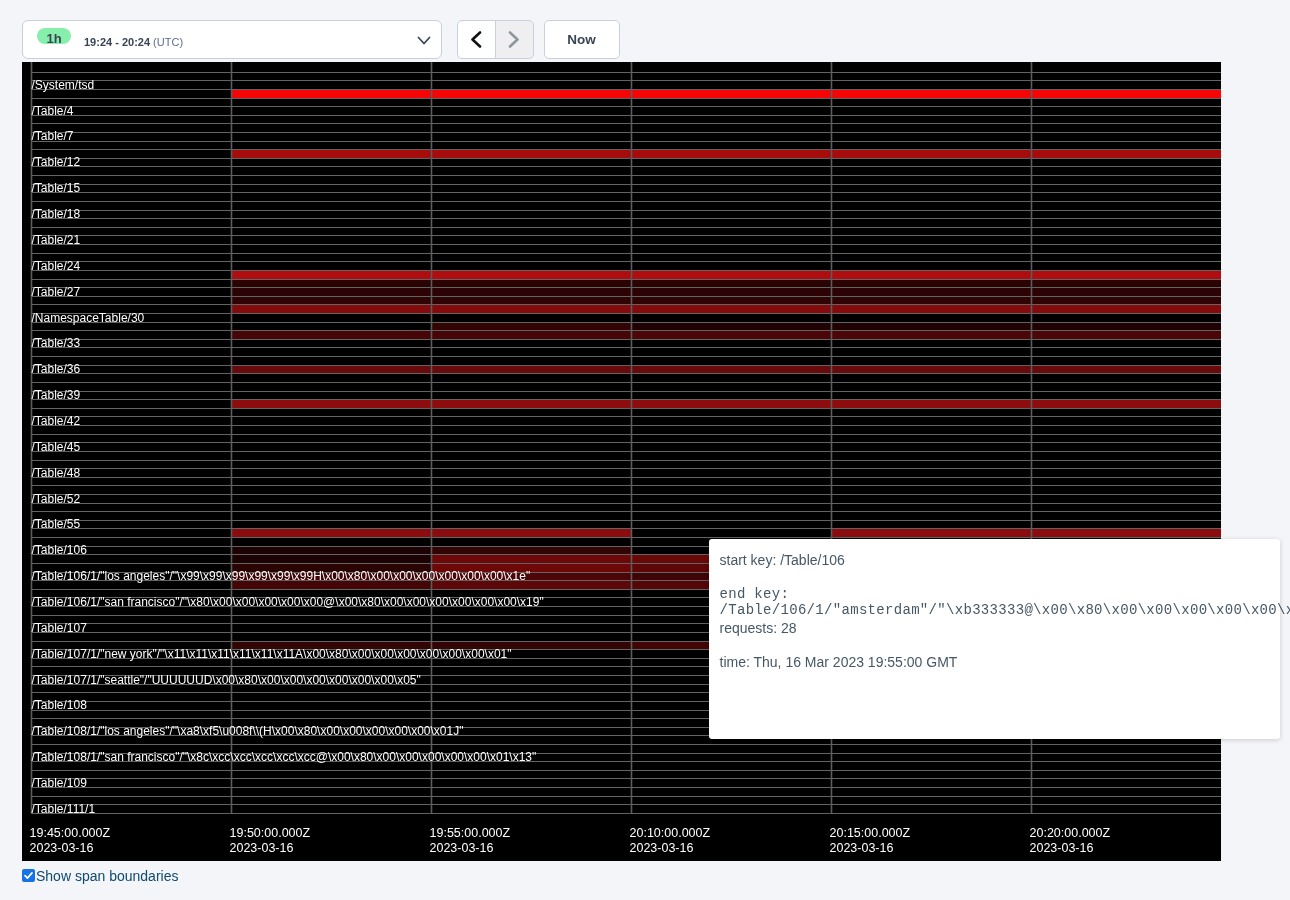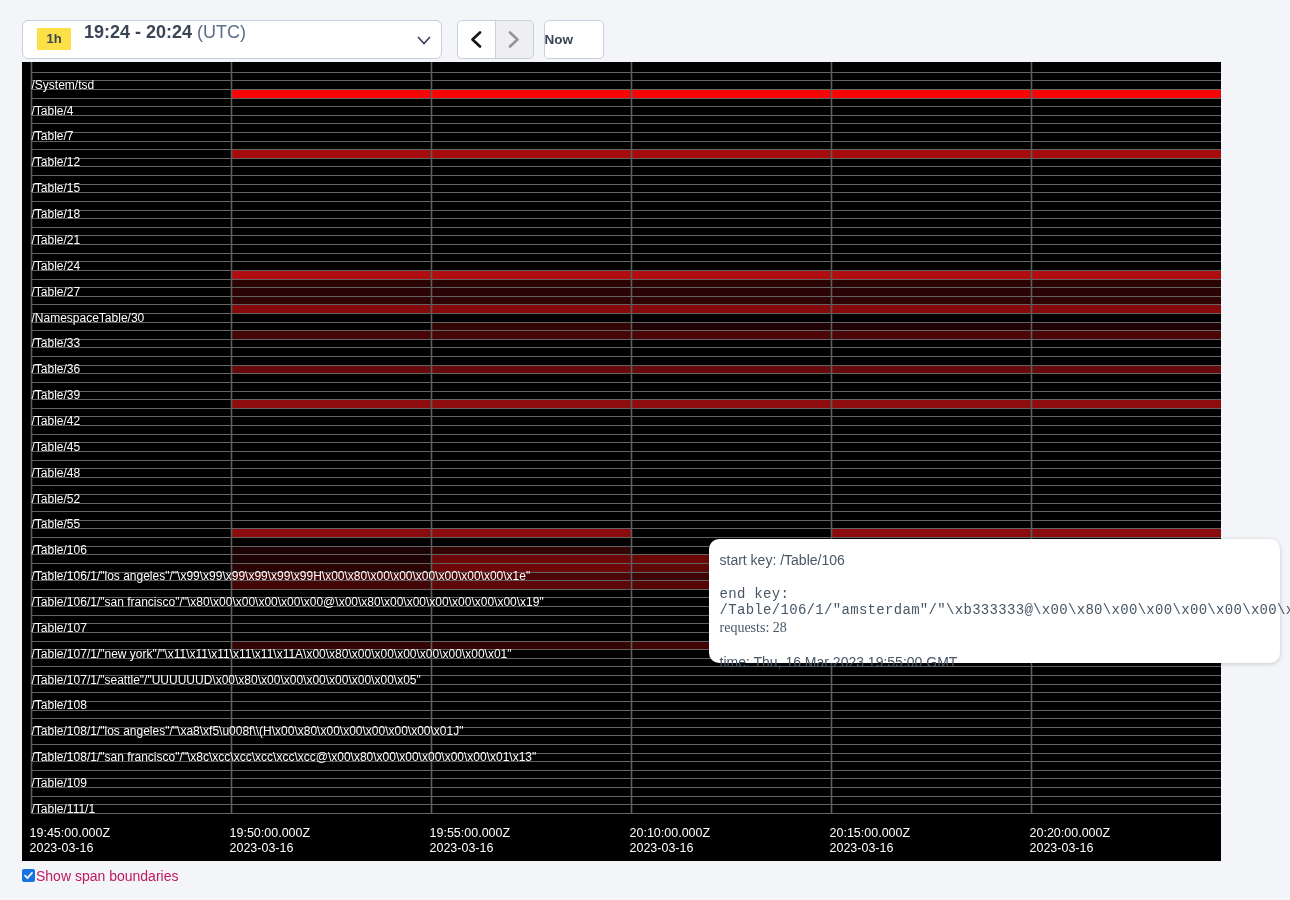--- a/index.html
+++ b/index.html
@@ -4,36 +4,36 @@
 <style>
   * { margin:0; padding:0; box-sizing:border-box; }
   html,body { width:1290px; height:900px; background:#f4f5f9; overflow:hidden;
        font-family:"Liberation Sans", sans-serif; }
   .abs { position:absolute; }
 </style>
 </head>
 <body>
 
 <div class="abs" style="left:22px;top:19.5px;width:420px;height:39.5px;background:#fff;border:1px solid #c9cfdd;border-radius:6px;"></div>
-<div class="abs" style="left:37px;top:28px;width:34px;height:22px;background:#fde047;border-radius:0;text-align:center;line-height:22px;font-size:13px;font-weight:bold;color:#394455;">1h</div>
-<div class="abs" style="left:84px;top:22px;font-size:18px;color:#394455;"><b>19:24 - 20:24</b> <span style="color:#5a6f8f;font-weight:normal;">(UTC)</span></div>
+<div class="abs" style="left:37px;top:28px;width:34px;height:16px;background:#86efac;border-radius:8px;text-align:center;line-height:22px;font-size:13px;font-weight:bold;color:#394455;">1h</div>
+<div class="abs" style="left:84px;top:36px;font-size:11px;color:#394455;"><b>19:24 - 20:24</b> <span style="color:#5a6f8f;font-weight:normal;">(UTC)</span></div>
 <svg class="abs" style="left:417px;top:36px;" width="14" height="9" viewBox="0 0 14 9">
     <path d="M1.5 1.5 L7 7.5 L12.5 1.5" stroke="#394455" stroke-width="1.7" fill="none" stroke-linecap="round"></path>
   </svg>
 
 <div class="abs" style="left:457px;top:19.5px;width:38.5px;height:39.5px;background:#fff;border:1px solid #c9cfdd;border-radius:5px 0 0 5px;"></div>
 <div class="abs" style="left:494.5px;top:19.5px;width:39px;height:39.5px;background:#efeff1;border:1px solid #c9cfdd;border-radius:0 5px 5px 0;"></div>
 <svg class="abs" style="left:470px;top:31px;" width="12" height="17" viewBox="0 0 12 17">
     <path d="M10 1.5 L2.5 8.5 L10 15.5" stroke="#131313" stroke-width="2.6" fill="none" stroke-linecap="round" stroke-linejoin="round"></path>
   </svg>
 <svg class="abs" style="left:508px;top:31px;" width="12" height="17" viewBox="0 0 12 17">
     <path d="M2 1.5 L9.5 8.5 L2 15.5" stroke="#8f969f" stroke-width="2.6" fill="none" stroke-linecap="round" stroke-linejoin="round"></path>
   </svg>
 
-<div class="abs" style="left:543.5px;top:19.5px;width:60px;height:39.5px;background:#fff;border:1px solid #c9cfdd;border-radius:5px;line-height:38px;font-size:13.5px;font-weight:bold;color:#394455;">Now</div>
+<div class="abs" style="left:543.5px;top:19.5px;width:76px;height:39.5px;background:#fff;border:1px solid #c9cfdd;border-radius:5px;text-align:center;line-height:38px;font-size:13.5px;font-weight:bold;color:#394455;">Now</div>
 
 <div class="abs" style="left:22.0px;top:61.5px;width:1199px;height:799px;background:#000;padding-left:36px;">
 <svg width="1199" height="799" viewBox="0 0 1199 799" style="position:absolute;left:0;top:0">
 <rect x="209.5" y="27.50" width="200.0" height="9.00" fill="#f50505"></rect>
 <rect x="409.5" y="27.50" width="200.0" height="9.00" fill="#f50505"></rect>
 <rect x="609.5" y="27.50" width="200.0" height="9.00" fill="#f50505"></rect>
 <rect x="809.5" y="27.50" width="200.0" height="9.00" fill="#f50505"></rect>
 <rect x="1009.5" y="27.50" width="189.5" height="9.00" fill="#f50505"></rect>
 <rect x="209.5" y="87.50" width="200.0" height="9.00" fill="#a60c0c"></rect>
 <rect x="409.5" y="87.50" width="200.0" height="9.00" fill="#a60c0c"></rect>
@@ -148,24 +148,24 @@
 <text x="607.5" y="774.5">20:10:00.000Z</text>
 <text x="607.5" y="789.5">2023-03-16</text>
 <text x="807.5" y="774.5">20:15:00.000Z</text>
 <text x="807.5" y="789.5">2023-03-16</text>
 <text x="1007.5" y="774.5">20:20:00.000Z</text>
 <text x="1007.5" y="789.5">2023-03-16</text>
 </g>
 </svg>
 </div>
 
-<div class="abs" style="left:709px;top:539px;width:571px;height:124px;background:#fff;border-radius:10px;box-shadow:0 1px 5px rgba(0,0,0,0.18);color:#475766;font-size:14px;">
+<div class="abs" style="left:709px;top:539px;width:571px;height:200px;background:#fff;border-radius:3px;box-shadow:0 1px 5px rgba(0,0,0,0.18);color:#475766;font-size:14px;">
   <div class="abs" style="left:10.5px;top:13px;">start key: /Table/106</div>
   <div class="abs" style="left:10.5px;top:47px;letter-spacing:0.31px;font-family:Liberation Mono, monospace;">end key: /Table/106/1/"amsterdam"/"\xb333333@\x00\x80\x00\x00\x00\x00\x00\x00#"</div>
-  <div class="abs" style="left:10.5px;top:81px;font-family:Liberation Serif, serif;">requests: 28</div>
+  <div class="abs" style="left:10.5px;top:81px;">requests: 28</div>
   <div class="abs" style="left:10.5px;top:115px;">time: Thu, 16 Mar 2023 19:55:00 GMT</div>
 </div>
 
 <div class="abs" style="left:22px;top:869px;width:13px;height:13px;background:#1673e6;border-radius:2px;"></div>
 <svg class="abs" style="left:22px;top:869px;" width="13" height="13" viewBox="0 0 13 13">
     <path d="M3 6.7 L5.4 9.1 L10 3.9" stroke="#fff" stroke-width="1.7" fill="none" stroke-linecap="round" stroke-linejoin="round"></path>
   </svg>
-<div class="abs" style="left:36px;top:867.5px;font-size:14px;color:#be185d;">Show span boundaries</div>
+<div class="abs" style="left:36px;top:867.5px;font-size:14px;color:#0c4a6e;">Show span boundaries</div>
 
 </body></html>

